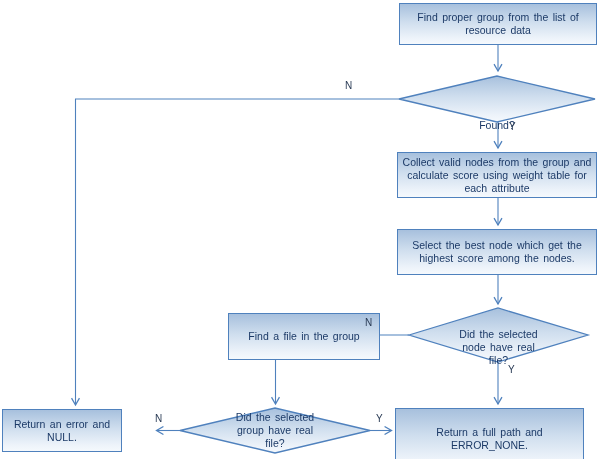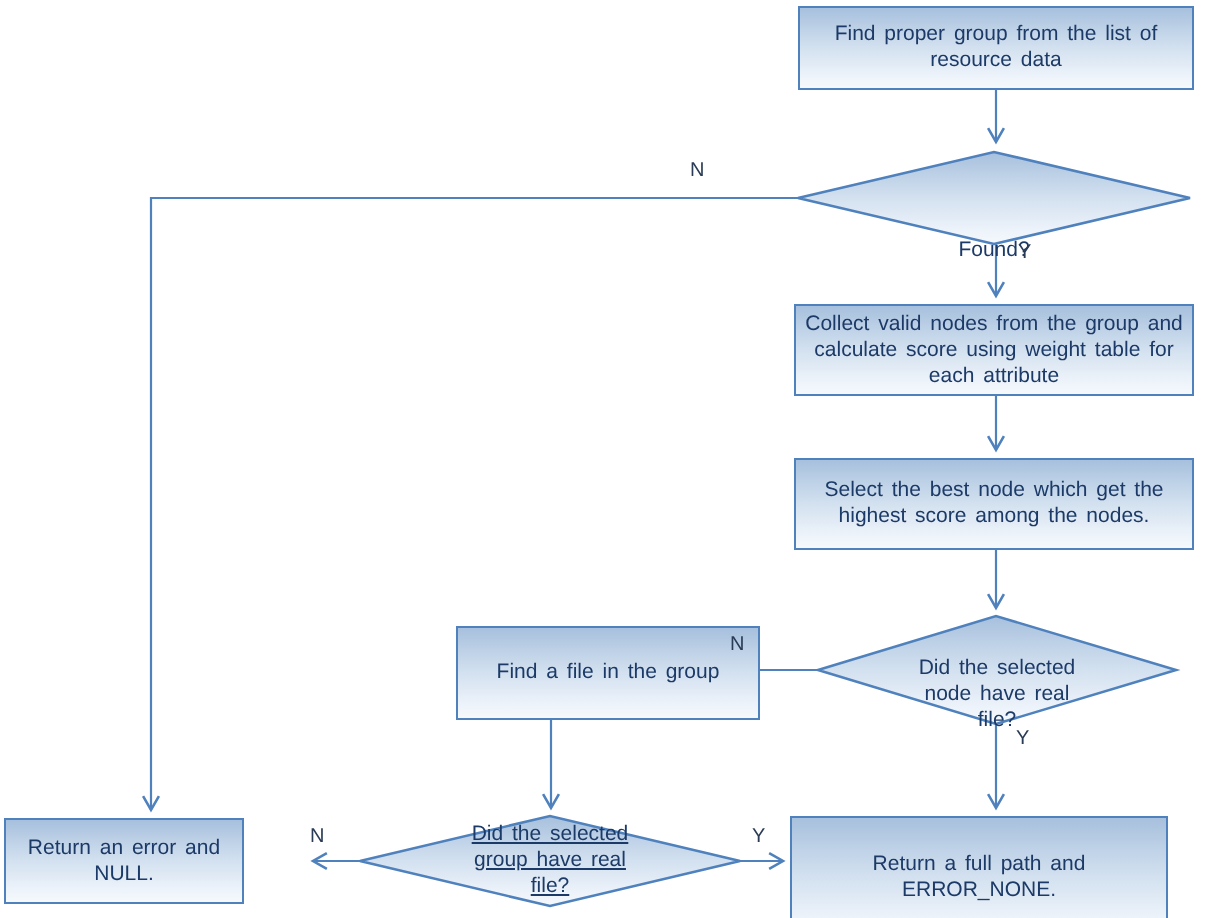--- a/index.html
+++ b/index.html
@@ -56,21 +56,21 @@
   
   #box-find-group    { left: 399px; top: 3px;   width: 198px; height: 42px; }
   #box-collect       { left: 397px; top: 152px; width: 200px; height: 46px; }
   #box-select-best   { left: 397px; top: 229px; width: 200px; height: 46px; }
   #box-find-file     { left: 200px; top: 313px; width: 152px; height: 47px; margin-left: 28px; }
   #box-return-error  { left: 2px;   top: 409px; width: 120px; height: 43px; }
   #box-return-path   { left: 395px; top: 408px; width: 189px; height: 61px; }
   
   #txt-found          { left: 447px; top: 89px;  width: 100px; height: 20px; margin-top: 26px; }
   #txt-node-has-file  { left: 451px; top: 314px; width: 95px;  height: 42px; margin-top: 12px; }
-  #txt-group-has-file { left: 227px; top: 409px; width: 96px;  height: 42px; text-decoration: underline; }
+  #txt-group-has-file { left: 227px; top: 409px; width: 96px;  height: 42px; }
   
   #lbl-found-no  { left: 345px; top: 81px;  }
   #lbl-found-yes { left: 509px; top: 122px; }
   #lbl-node-no   { left: 365px; top: 318px; }
   #lbl-node-yes  { left: 508px; top: 365px; }
   #lbl-group-no  { left: 155px; top: 414px; }
   #lbl-group-yes { left: 376px; top: 414px; }
 </style>
 </head>
 <body>

